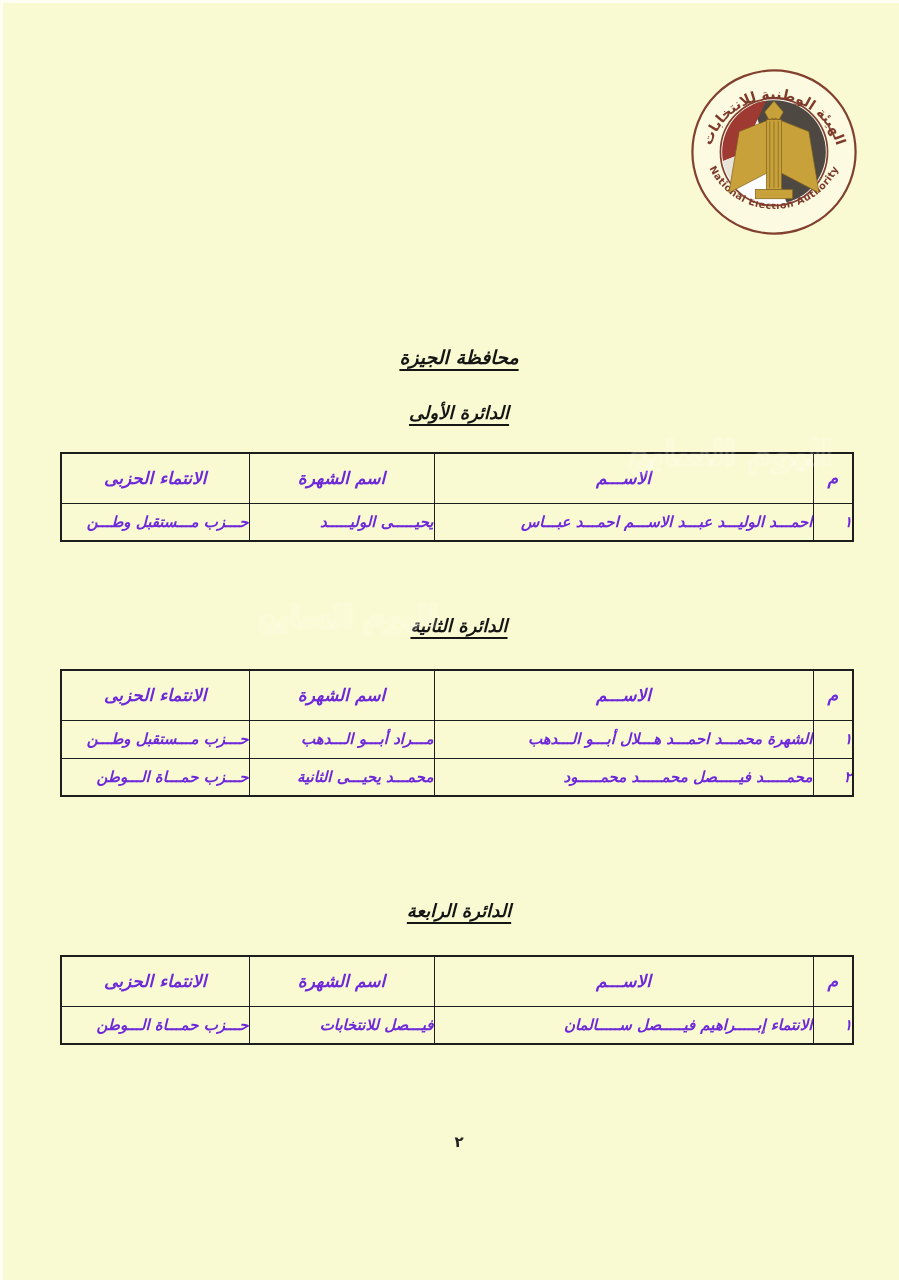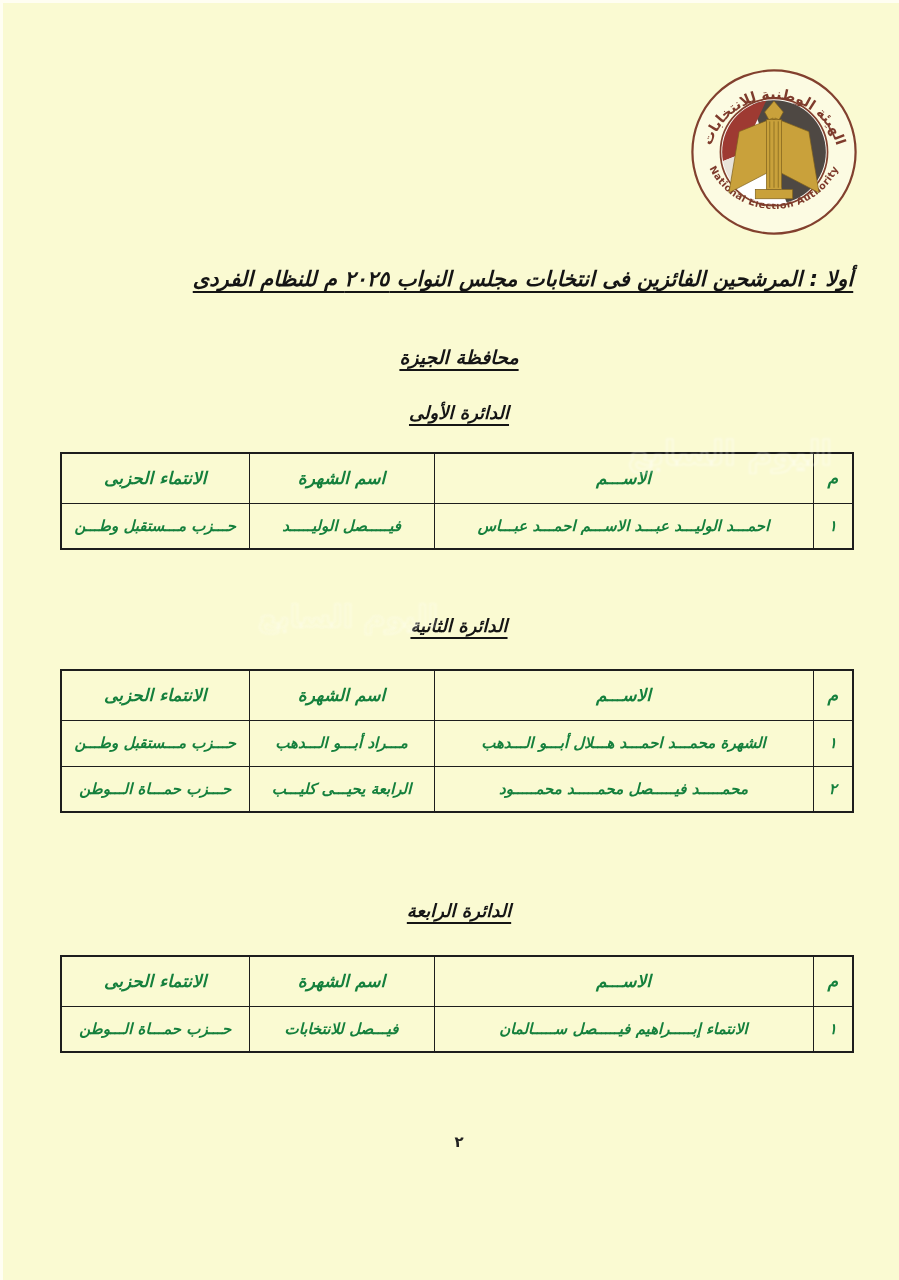--- a/index.html
+++ b/index.html
@@ -24,25 +24,25 @@
   .district-2 { top:612px; left:0; width:912px; font-size:18px; }
   .district-4 { top:897px; left:0; width:912px; font-size:18px; }
   
   table.results {
     position:absolute; left:57px; width:792px;
     border-collapse:collapse; direction:rtl; table-layout:fixed;
   }
   .t1 { top:449px; } .t2 { top:666px; } .t3 { top:952px; }
   table.results th, table.results td {
     border:1.6px solid #1d1d1d; font-weight:bold; font-style:italic;
-    color:#15803d; text-align:center; vertical-align:middle; overflow:hidden; white-space:nowrap;
+    color:#6d28d9; text-align:center; vertical-align:middle; overflow:hidden; white-space:nowrap;
   }
   table.results { border:2.2px solid #1d1d1d; }
   table.results th { height:50px; font-size:17px; }
-  table.results td { height:46px; font-size:15px; }
+  table.results td { height:38px; font-size:15px;text-align:right; }
   col.c-num   { width:40px; }
   col.c-name  { width:379px; }
   col.c-known { width:185px; }
   col.c-party { width:188px; }
   
   .page-number {
     position:absolute; top:1130px; left:0; width:912px; text-align:center;
     font-size:15px; font-weight:bold; color:#222;
   }
   
@@ -84,21 +84,20 @@
     <g fill="#C9A13B" stroke="#7C5E1C" stroke-width="0.8">
       <path d="M100,40 l11,13 -5,9 h-12 l-5,-9 z"></path>
       <path d="M99,60 L59,76 L47,148 L93,124 Z"></path>
       <path d="M101,60 L141,76 L153,148 L107,124 Z"></path>
       <rect x="91" y="62" width="18" height="82"></rect>
       <path d="M95,64 v78 M100,64 v78 M105,64 v78" fill="none" stroke="#8A6B20" stroke-width="1"></path>
       <rect x="78" y="144" width="44" height="11"></rect>
     </g>
   </svg>
 
-  <div class="heading main-title">أولا : المرشحين الفائزين فى انتخابات مجلس النواب ٢٠٢٥ م للنظام الفردى</div>
   <div class="heading gov-title">محافظة الجيزة</div>
   <div class="heading district-1">الدائرة الأولى</div>
 
   <table class="results t1">
     <colgroup>
         <col class="c-num">
         <col class="c-name">
         <col class="c-known">
         <col class="c-party">
       </colgroup>
@@ -107,21 +106,21 @@
         <th>م</th>
         <th>الاســـم</th>
         <th>اسم الشهرة</th>
         <th>الانتماء الحزبى</th>
       </tr>
     </thead>
     <tbody>
       <tr>
         <td>١</td>
         <td>احمـــد الوليـــد عبـــد الاســـم احمـــد عبـــاس</td>
-        <td>فيـــــصل الوليـــــد</td>
+        <td>يحيـــــى الوليـــــد</td>
         <td>حـــزب مـــستقبل وطـــن</td>
       </tr>
     </tbody>
   </table>
 
   <div class="heading district-2">الدائرة الثانية</div>
 
   <table class="results t2">
     <colgroup>
         <col class="c-num">
@@ -140,21 +139,21 @@
     <tbody>
       <tr>
         <td>١</td>
         <td>الشهرة محمـــد احمـــد هـــلال أبـــو الـــدهب</td>
         <td>مـــراد أبـــو الـــدهب</td>
         <td>حـــزب مـــستقبل وطـــن</td>
       </tr>
       <tr>
         <td>٢</td>
         <td>محمـــــد فيـــــصل محمـــــد محمـــــود</td>
-        <td>الرابعة يحيـــى كليـــب</td>
+        <td>محمـــد يحيـــى الثانية</td>
         <td>حـــزب حمـــاة الـــوطن</td>
       </tr>
     </tbody>
   </table>
 
   <div class="heading district-4">الدائرة الرابعة</div>
 
   <table class="results t3">
     <colgroup>
         <col class="c-num">

